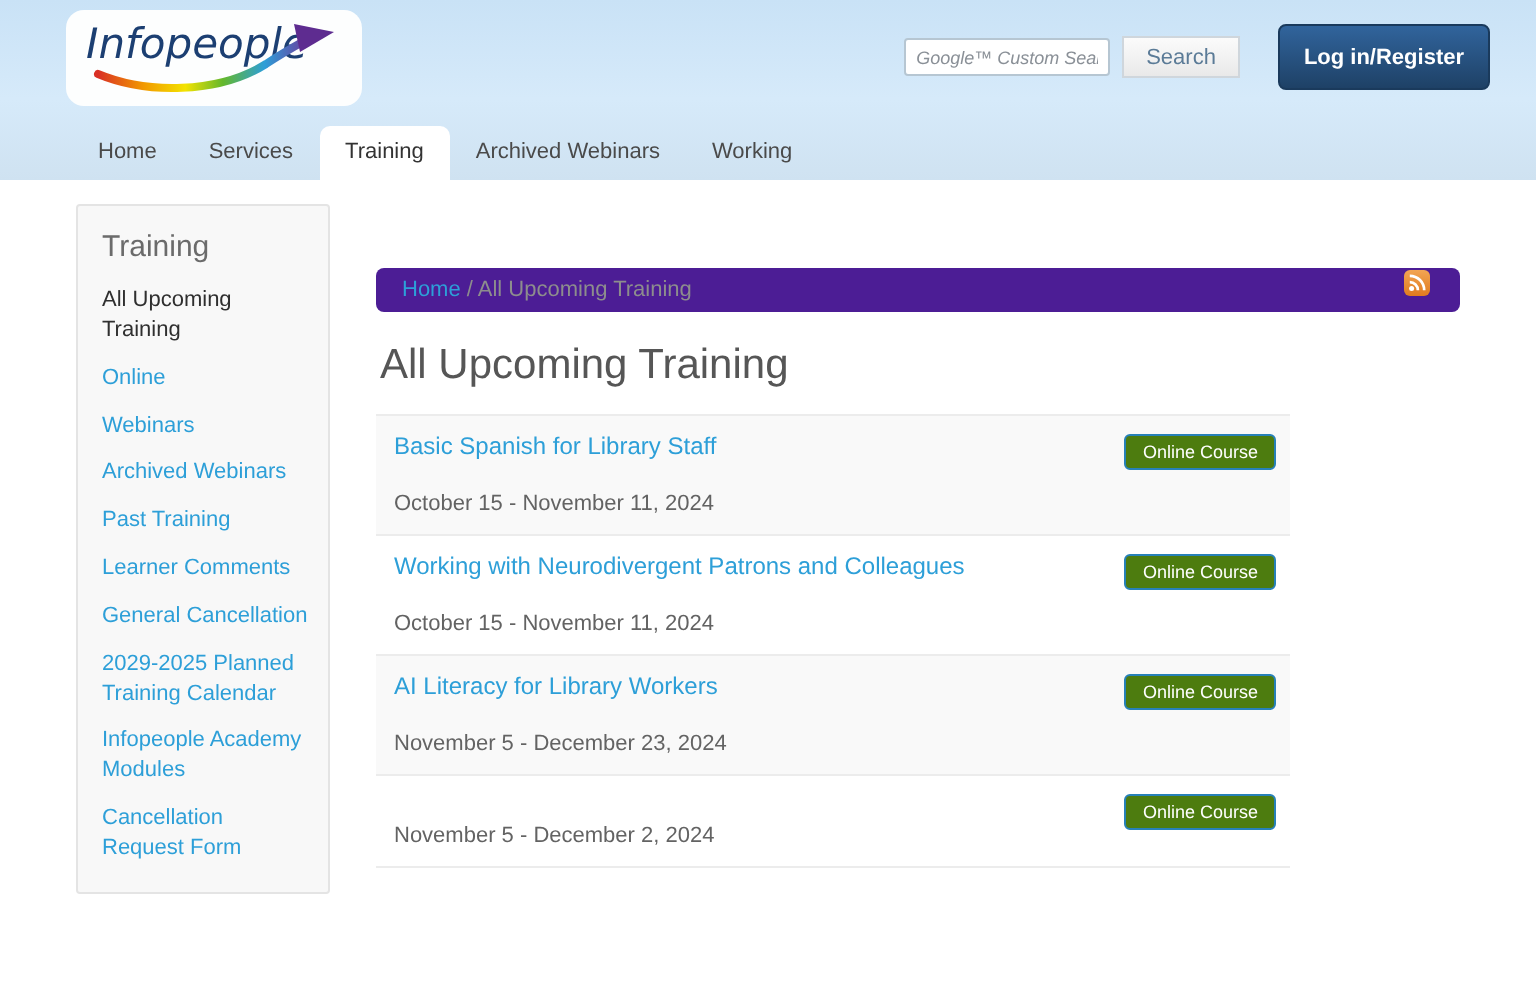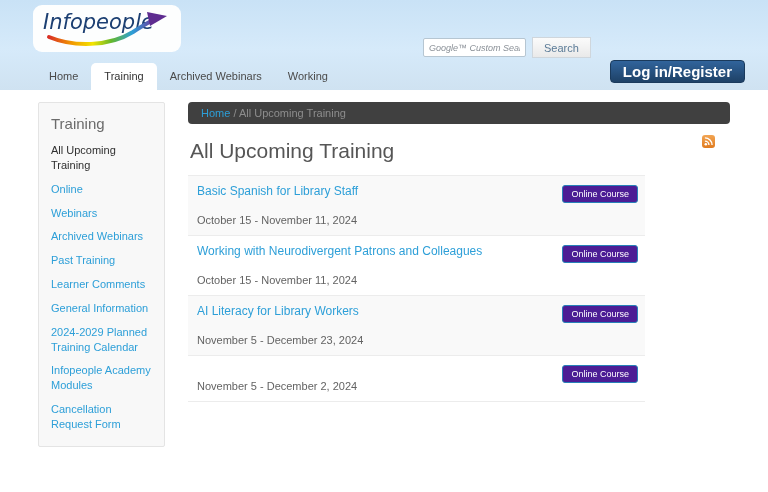--- a/index.html
+++ b/index.html
@@ -6,47 +6,47 @@
   html, body { width: 768px; height: 492px; background: #fff; font-family: "Liberation Sans", sans-serif; overflow: hidden; }
 
   
   .header { height: 90px; background: linear-gradient(180deg, #c9e2f6 0%, #d6eafa 55%, #cfe2f1 100%); position: relative; }
   .header-top { display: flex; align-items: flex-start; justify-content: space-between; padding: 4px 23px 0 33px; }
   .logo-box { background: #fdfefe; border-radius: 9px; padding: 1px 8px 0 8px; margin-top: 1px; cursor: pointer; }
   .search-area { display: flex; align-items: center; margin-top: 8px; }
   .search-input { width: 103px; height: 19px; border: 1px solid #b6c6d2; border-radius: 2px; font-size: 9px; padding: 0 5px; color: #444; background: #fff; }
   .search-input::placeholder { color: #8a9097; font-style: italic; }
   .search-btn { margin-left: 6px; height: 21px; padding: 0 11px; font-size: 11px; color: #5b7astel; color: #5b7b97; background: linear-gradient(#fbfbfb, #e9e9e9); border: 1px solid #cfd6dc; border-radius: 0; cursor: pointer; }
-  .login-btn { margin-left: 19px; height: 23px; padding: 0 12px; font-size: 15px; font-weight: bold; color: #fff; background: linear-gradient(#31649c, #1e4166); border: 1px solid #1a3a5c; border-radius: 4px; cursor: pointer; margin-top: 48px; }
+  .login-btn { margin-left: 19px; height: 33px; padding: 0 12px; font-size: 11px; font-weight: bold; color: #fff; background: linear-gradient(#31649c, #1e4166); border: 1px solid #1a3a5c; border-radius: 4px; cursor: pointer; }
 
   
   .nav-tabs { position: absolute; bottom: 0; left: 36px; display: flex; }
   .nav-tab { font-size: 11px; color: #4a4a4a; padding: 7px 13px 8px 13px; cursor: pointer; border-radius: 5px 5px 0 0; }
   .nav-tab.active { background: #fff; color: #333; }
 
   
   .content-wrap { display: flex; padding: 12px 38px 0 38px; gap: 23px; }
   .sidebar { width: 127px; background: #f8f8f8; border: 1px solid #e4e4e4; border-radius: 2px; padding: 12px 10px 14px 12px; align-self: flex-start; }
   .sidebar-title { font-size: 15px; color: #6b6b6b; margin-bottom: 11px; }
   .sidebar-item { font-size: 11px; line-height: 1.35; color: #2d9fd8; margin-bottom: 9px; cursor: pointer; }
   .sidebar-item.current { color: #2f2f2f; cursor: default; }
   .sidebar-item:last-child { margin-bottom: 0; }
 
   .main-col { flex: 1; position: relative; }
-  .breadcrumb { background: #404040; border-radius: 4px; padding: 5px 13px; font-size: 11px; color: #8d8d8d; }
+  .breadcrumb { background: #4c1d95; border-radius: 4px; padding: 5px 13px; font-size: 11px; color: #8d8d8d; margin-top: 32px; }
   .breadcrumb .bc-home { color: #2d9fd8; cursor: pointer; text-decoration: none; }
   .page-title { font-size: 21px; font-weight: normal; color: #565656; margin: 15px 0 12px 2px; }
   .rss { position: absolute; top: 33px; right: 15px; width: 13px; height: 13px; border-radius: 3px; background: linear-gradient(#f2a553, #e07b1f); display: flex; align-items: center; justify-content: center; cursor: pointer; }
 
   .course-list { margin-right: 85px; border-bottom: 1px solid #ececec; }
   .course-row { position: relative; border-top: 1px solid #ececec; padding: 8px 9px 9px 9px; }
   .course-row:nth-child(odd) { background: #f9f9f9; }
   .course-title { font-size: 12px; font-weight: normal; color: #2d9fd8; cursor: pointer; }
   .course-dates { font-size: 11px; color: #636363; margin-top: 16px; }
-  .course-badge { position: absolute; top: 9px; right: 7px; background: #4c1d95; border: 1px solid #2781b8; border-radius: 3px; color: #fff; font-size: 9px; padding: 3px 8px; cursor: pointer; }
+  .course-badge { position: absolute; top: 9px; right: 7px; background: #4d7c0f; border: 1px solid #2781b8; border-radius: 3px; color: #fff; font-size: 9px; padding: 3px 8px; cursor: pointer; }
 </style>
 </head>
 <body>
 
 <div class="header">
   <div class="header-top">
     <div class="logo-box">
       <svg width="132" height="42" viewBox="0 0 132 42">
         <defs>
           <linearGradient id="swoosh" x1="0%" y1="0%" x2="100%" y2="0%">
@@ -64,38 +64,39 @@
       </svg>
     </div>
     <div class="search-area">
       <input class="search-input" type="text" placeholder="Google™ Custom Search" style="">
       <button class="search-btn">Search</button>
       <button class="login-btn">Log in/Register</button>
     </div>
   </div>
   <div class="nav-tabs">
       <div class="nav-tab">Home</div>
+      <div class="nav-tab">Services</div>
       <div class="nav-tab active">Training</div>
       <div class="nav-tab">Archived Webinars</div>
       <div class="nav-tab">Working</div>
     </div>
 </div>
 
 <div class="content-wrap">
   <div class="sidebar">
     <div class="sidebar-title">Training</div>
     <div>
         <div class="sidebar-item current">All Upcoming Training</div>
         <div class="sidebar-item">Online</div>
         <div class="sidebar-item">Webinars</div>
         <div class="sidebar-item">Archived Webinars</div>
         <div class="sidebar-item">Past Training</div>
         <div class="sidebar-item">Learner Comments</div>
-        <div class="sidebar-item">General Information</div>
-        <div class="sidebar-item">2024-2029 Planned Training Calendar</div>
+        <div class="sidebar-item">General Cancellation</div>
+        <div class="sidebar-item">2029-2025 Planned Training Calendar</div>
         <div class="sidebar-item">Infopeople Academy Modules</div>
         <div class="sidebar-item">Cancellation Request Form</div>
       </div>
   </div>
 
   <div class="main-col">
     <div class="breadcrumb">
       <span class="bc-home">Home</span><span> / </span><span>All Upcoming Training</span>
     </div>
     <h1 class="page-title">All Upcoming Training</h1>

